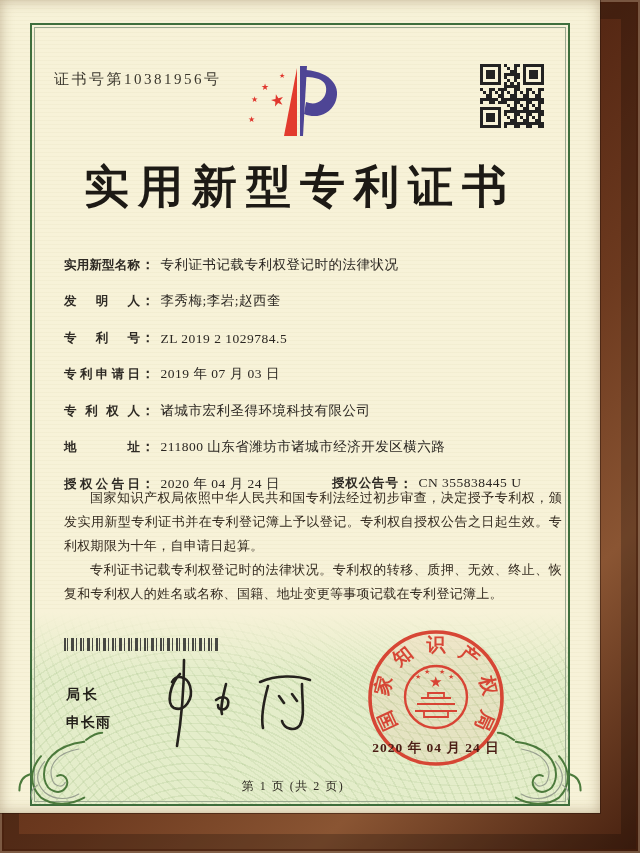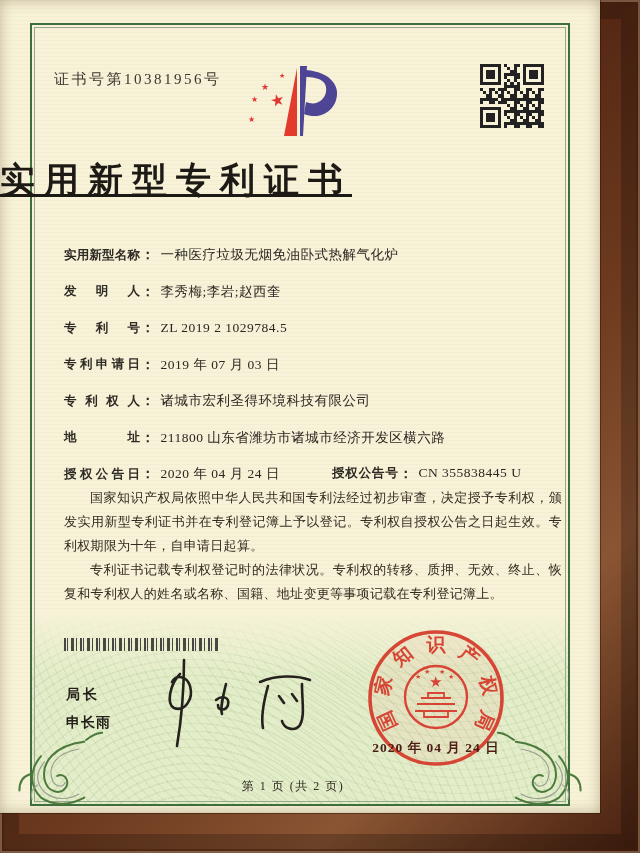--- a/index.html
+++ b/index.html
@@ -18,24 +18,24 @@
   .green-panel{position:absolute;left:32px;right:32px;bottom:9px;height:192px;z-index:1;
     background-color:#e4edca;
     background-image:
       linear-gradient(to bottom,rgba(247,242,216,1) 0%,rgba(247,242,216,0) 32%),
       repeating-radial-gradient(circle at 30% 150%,rgba(125,165,95,.14) 0 1.5px,transparent 1.5px 8px),
       repeating-radial-gradient(circle at 80% -60%,rgba(125,165,95,.11) 0 1.5px,transparent 1.5px 8px);}
   .content{position:absolute;inset:0;z-index:4;}
   .cert-no{position:absolute;left:54px;top:70px;font-size:15px;letter-spacing:2.5px;color:#3a362c;}
   .logo{position:absolute;left:246px;top:56px;}
   .qr{position:absolute;left:480px;top:64px;}
-  .title{position:absolute;left:0;right:0;top:157px;text-align:left;font-size:35px;letter-spacing:9px;
-    color:#1d1a15;font-weight:600;text-decoration:underline;}
+  .title{position:absolute;left:0;right:0;top:157px;text-align:center;font-size:45px;letter-spacing:9px;
+    color:#1d1a15;font-weight:600;}
   .fields{position:absolute;left:64px;right:36px;top:237px;}
-  .frow{display:flex;align-items:center;height:36.5px;font-size:13.5px;color:#2b2722;}
+  .frow{display:flex;align-items:flex-end;height:36.5px;font-size:13.5px;color:#2b2722;}
   .flabel{display:inline-block;width:76px;font-size:12.5px;font-weight:600;color:#2e2a24;
     font-family:"Liberation Sans","DejaVu Sans",sans-serif;text-align:justify;text-align-last:justify;flex:0 0 76px;}
   .fcolon{margin:0 6px 0 1px;font-weight:600;}
   .fvalue{letter-spacing:.5px;}
   .fpair2{margin-left:52px;display:flex;}
   .fpair2 .flabel{width:66px;flex:0 0 66px;}
   .paras{position:absolute;left:64px;right:38px;top:486px;color:#332a1f;}
   .paras p{margin:0;font-size:13px;line-height:24px;text-indent:2em;text-align:justify;letter-spacing:.3px;}
   .barcode{position:absolute;left:64px;top:638px;width:156px;height:13px;opacity:.85;
     background:repeating-linear-gradient(90deg,#2a2a2a 0 2px,transparent 2px 3px,#2a2a2a 3px 4px,transparent 4px 7px,#2a2a2a 7px 10px,transparent 10px 12px,#2a2a2a 12px 13px,transparent 13px 16px);}
@@ -270,21 +270,21 @@
           <rect x="19" y="20" width="1" height="1" fill="#222"></rect>
           <rect x="20" y="20" width="1" height="1" fill="#222"></rect>
         </svg>
 
       <div class="title">实用新型专利证书</div>
 
       <div class="fields">
         <div class="frow">
           <span class="flabel">实用新型名称</span>
             <span class="fcolon">：</span>
-          <span class="fvalue">一种医疗垃圾无烟免油卧式热解气化炉</span>
+          <span class="fvalue">专利证书记载专利权登记时的法律状况</span>
         </div>
         <div class="frow">
           <span class="flabel">发明人</span>
             <span class="fcolon">：</span>
           <span class="fvalue">李秀梅;李岩;赵西奎</span>
         </div>
         <div class="frow">
           <span class="flabel">专利号</span>
             <span class="fcolon">：</span>
           <span class="fvalue">ZL 2019 2 1029784.5</span>

